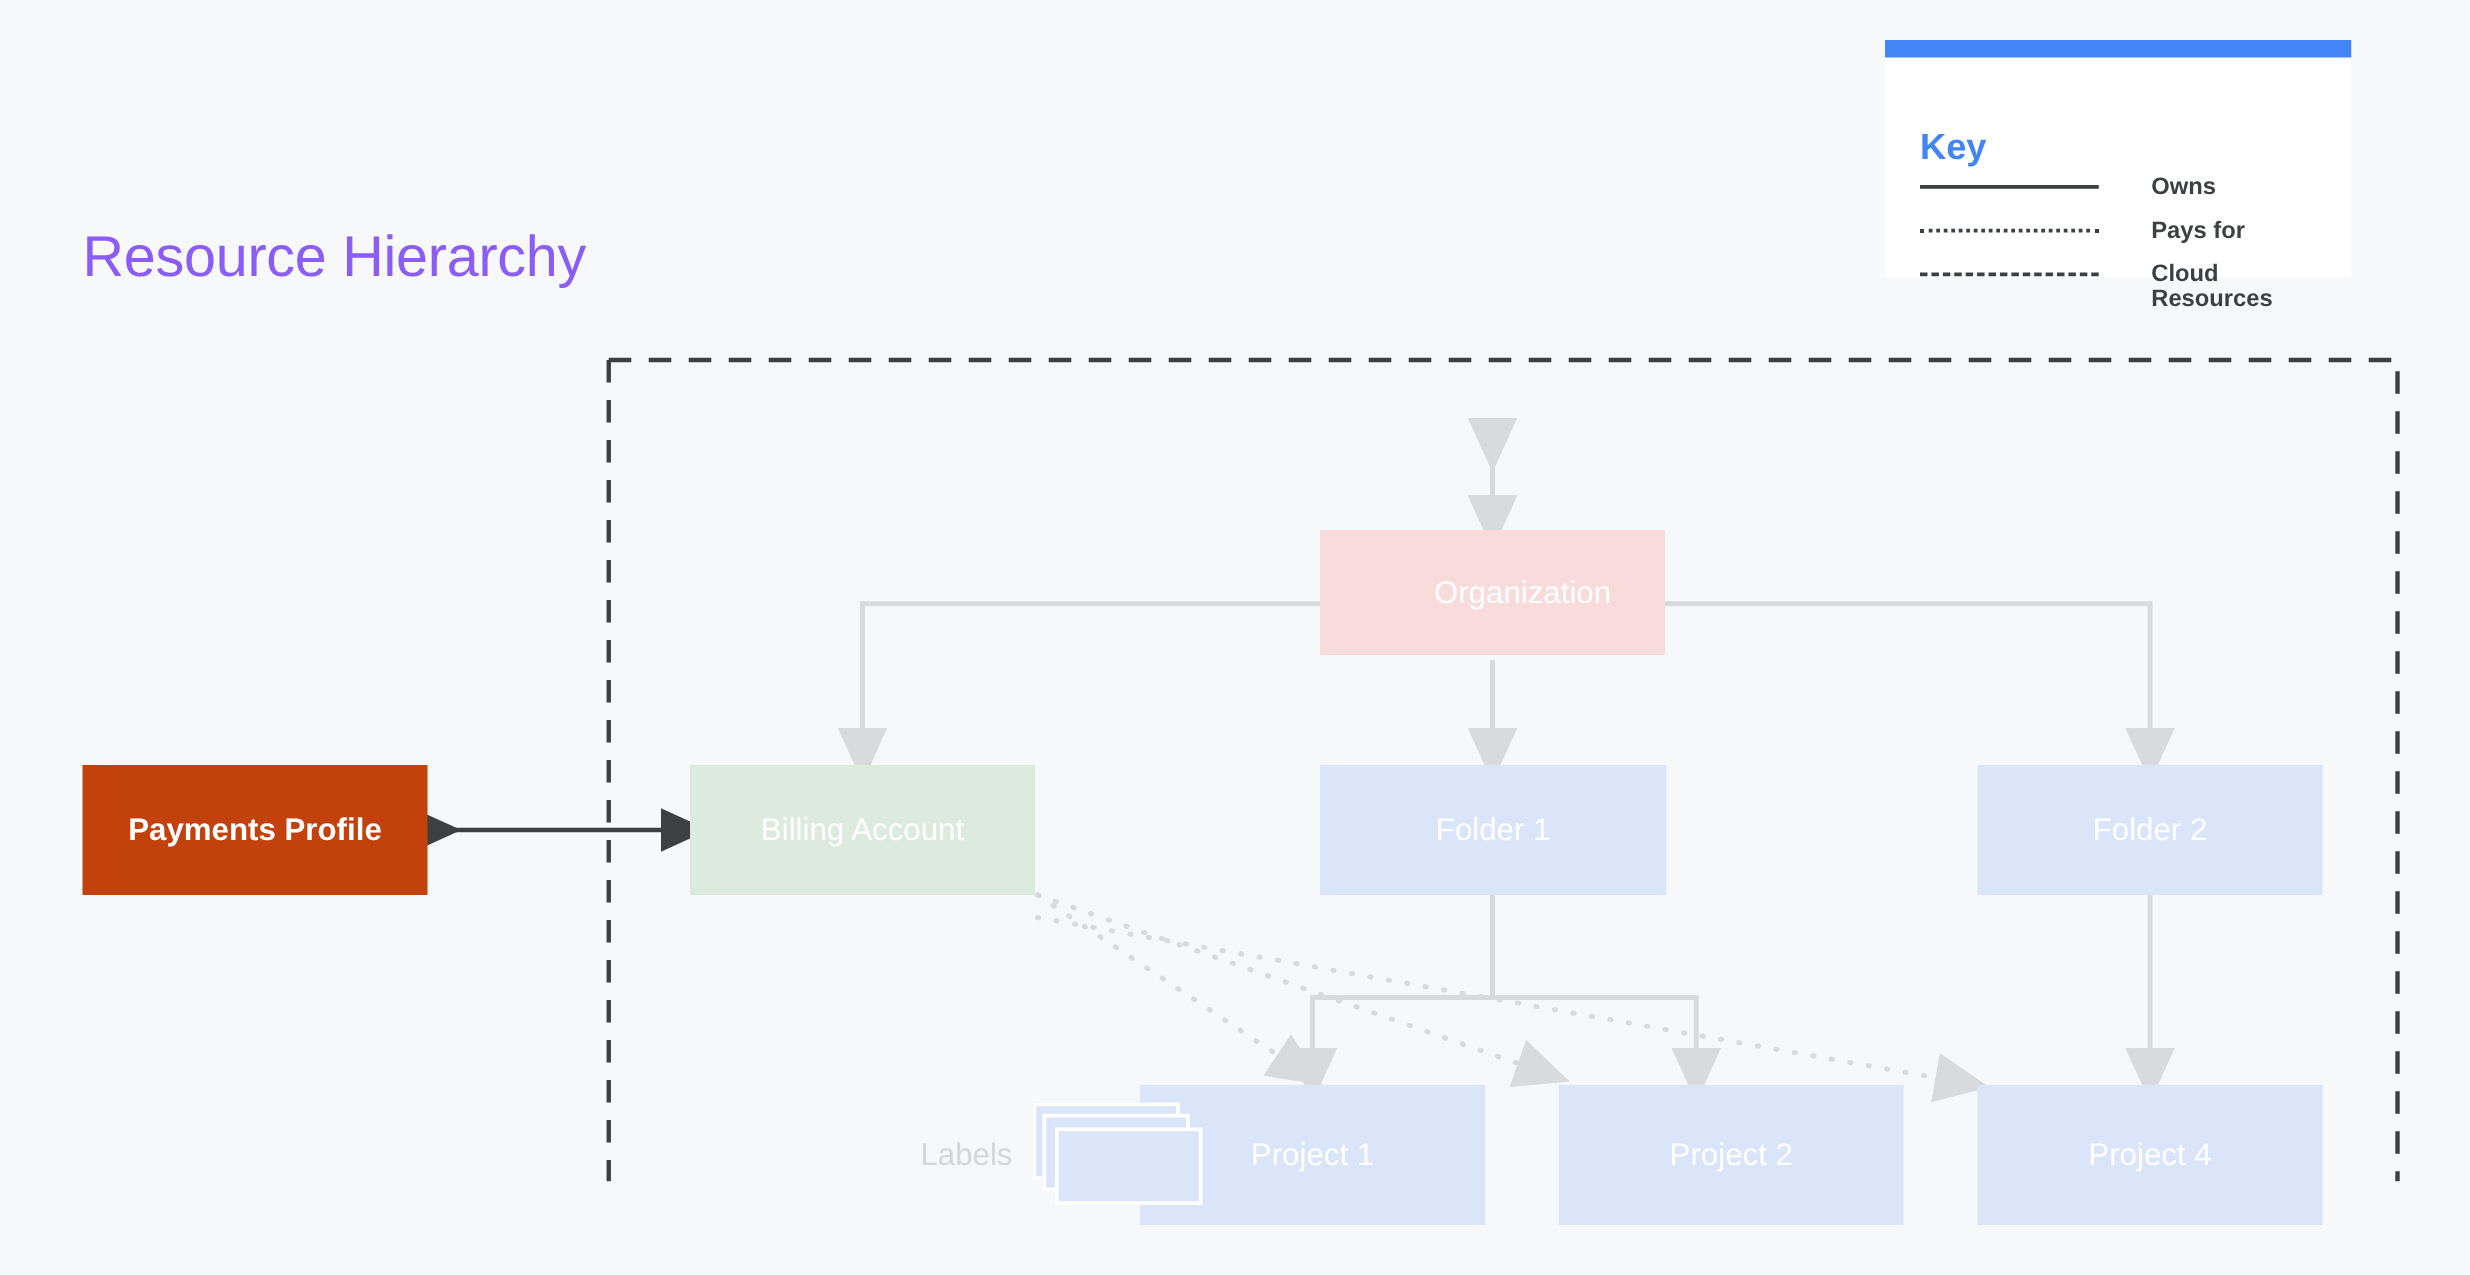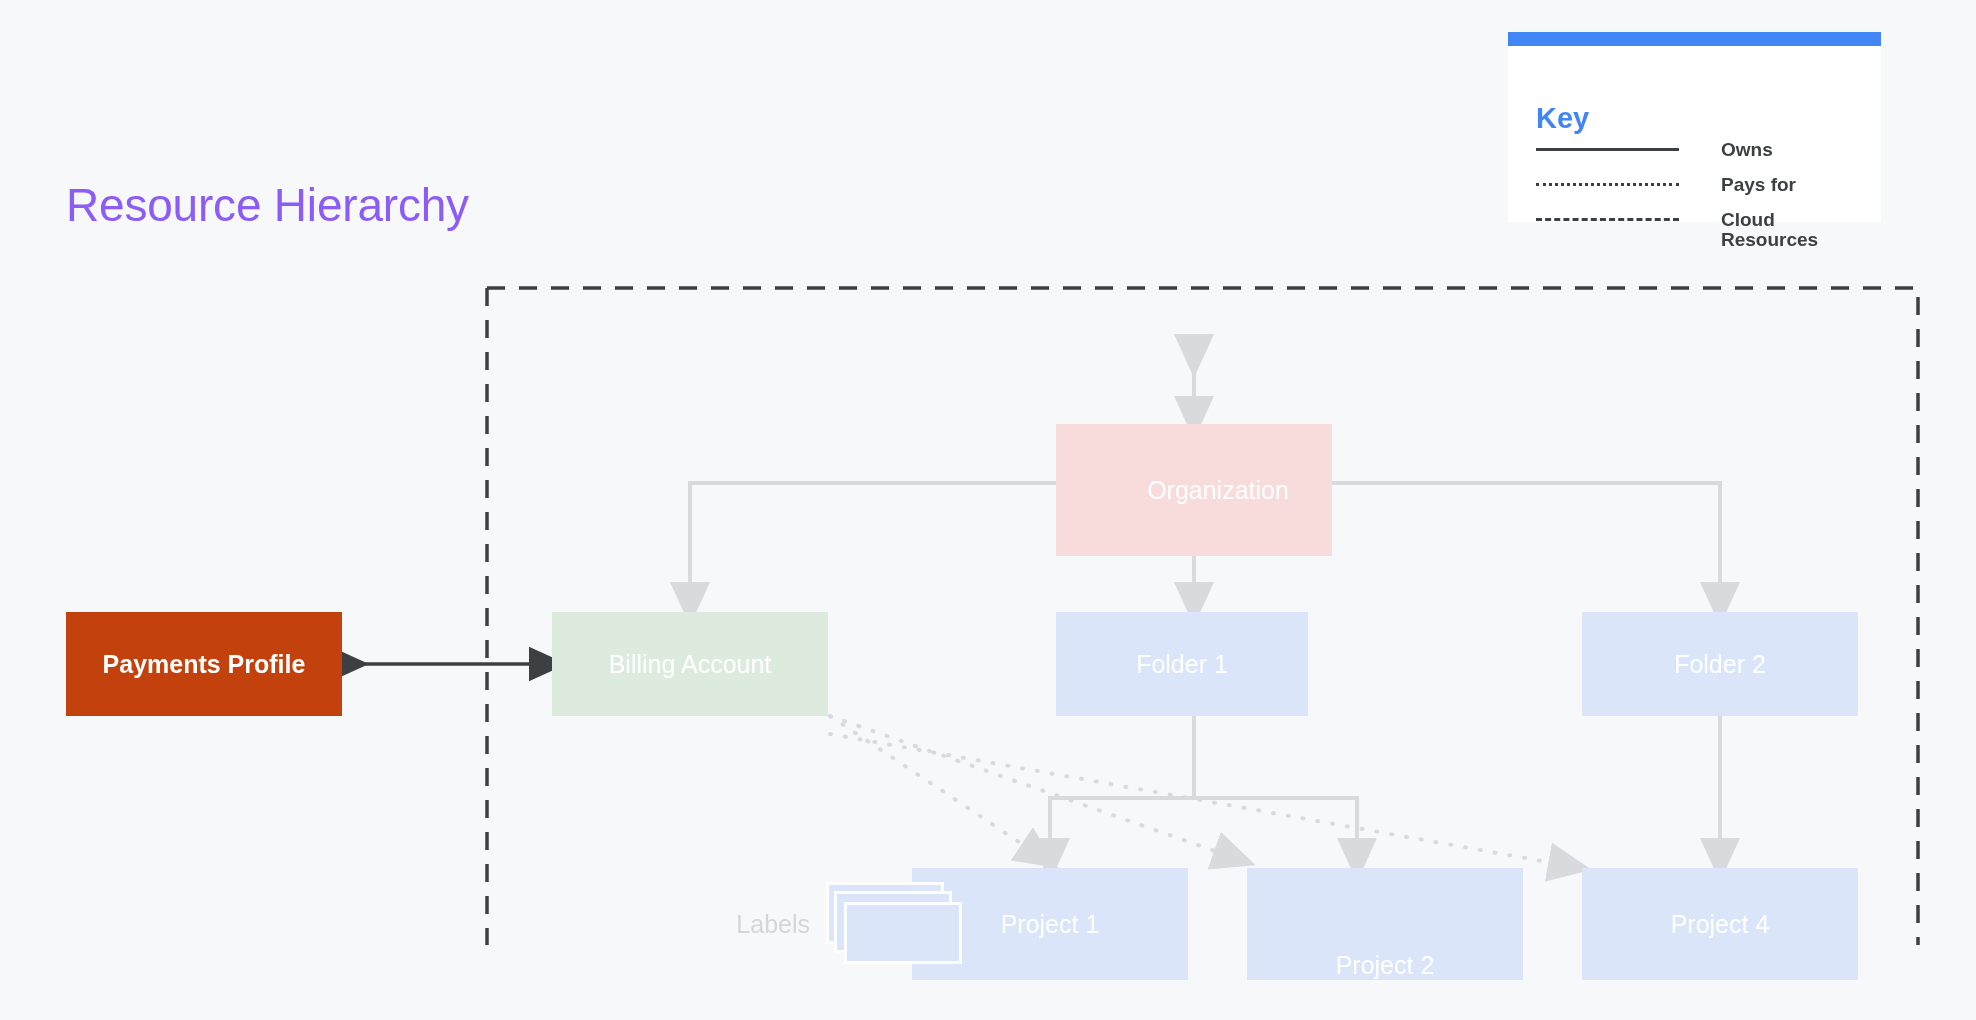--- a/index.html
+++ b/index.html
@@ -207,37 +207,37 @@
 
   <div class="node amber" style="left:66px; top:612px; width:276px; height:104px;">
     <span>Payments Profile</span>
   </div>
 
   <div class="node green" style="left:552px; top:612px; width:276px; height:104px;">
     <span>Billing Account</span>
   </div>
 
 
-  <div class="node pink" style="left:1056px; top:424px; width:276px; height:132px;padding-left:48px;">
+  <div class="node pink" style="left:1056px; top:424px; width:276px; height:100px;padding-left:48px;">
     <span>Organization</span>
   </div>
 
-  <div class="node blue" style="left:1056px; top:612px; width:252px; height:104px;">
+  <div class="node blue" style="left:1056px; top:612px; width:277px; height:104px;">
     <span>Folder 1</span>
   </div>
 
   <div class="node blue" style="left:1582px; top:612px; width:276px; height:104px;">
     <span>Folder 2</span>
   </div>
 
   <div class="node blue" style="left:912px; top:868px; width:276px; height:112px;">
     <span>Project 1</span>
   </div>
 
-  <div class="node blue" style="left:1247px; top:868px; width:276px; height:112px;align-items:flex-end;">
+  <div class="node blue" style="left:1247px; top:868px; width:276px; height:112px;">
     <span>Project 2</span>
   </div>
 
   <div class="node blue" style="left:1582px; top:868px; width:276px; height:112px;">
     <span>Project 4</span>
   </div>
 
   <div class="labels-group">
     <div class="labels-card c1"></div>
     <div class="labels-card c2"></div>

